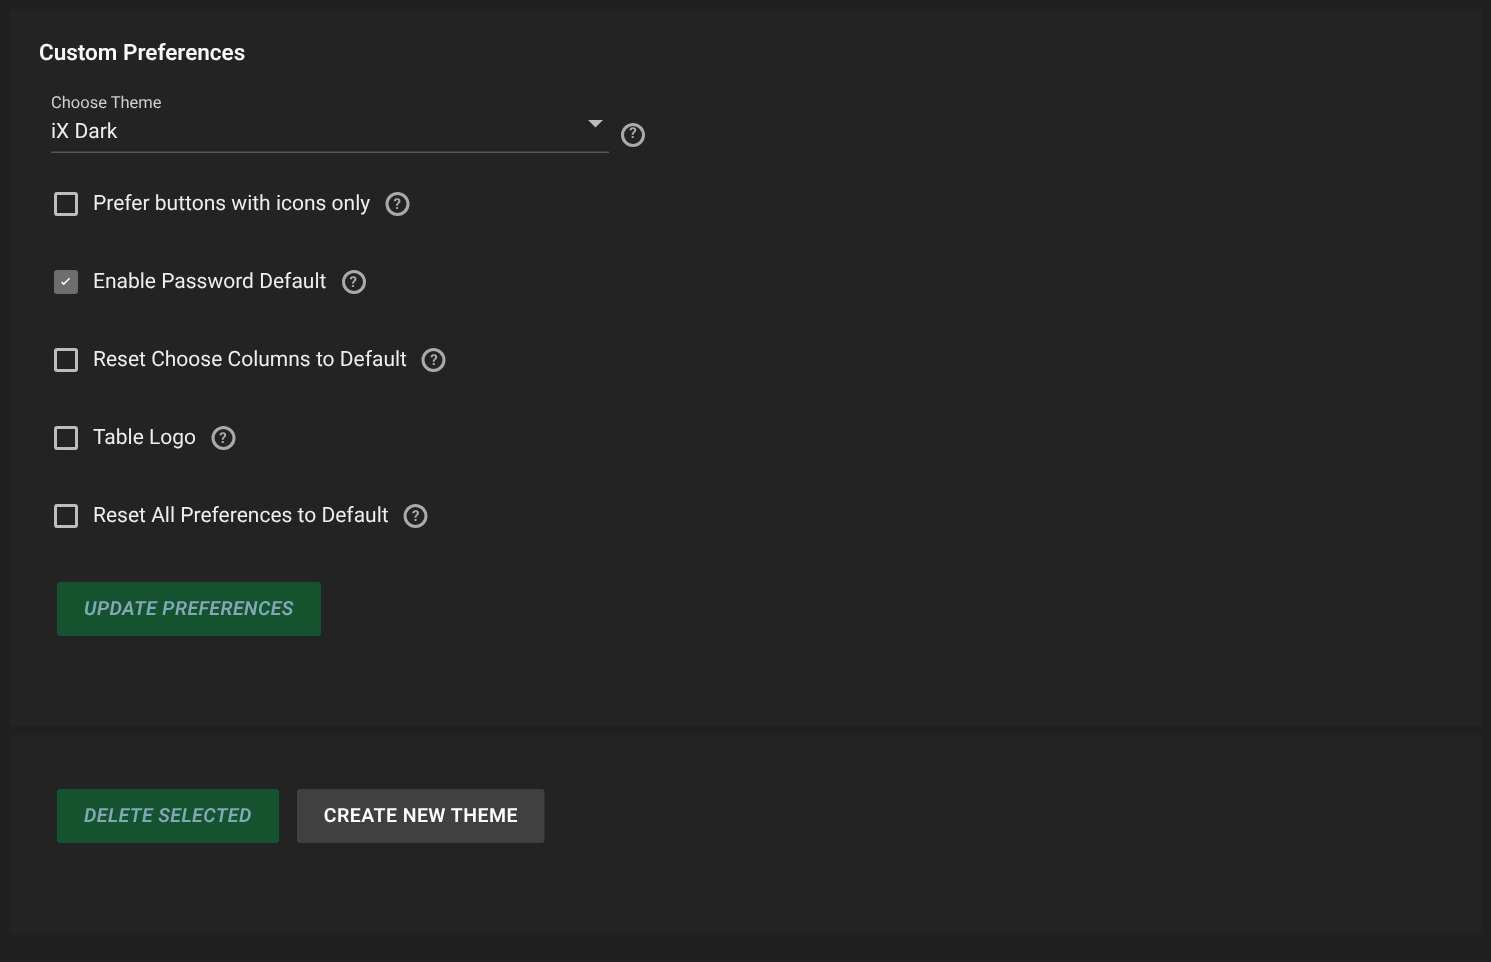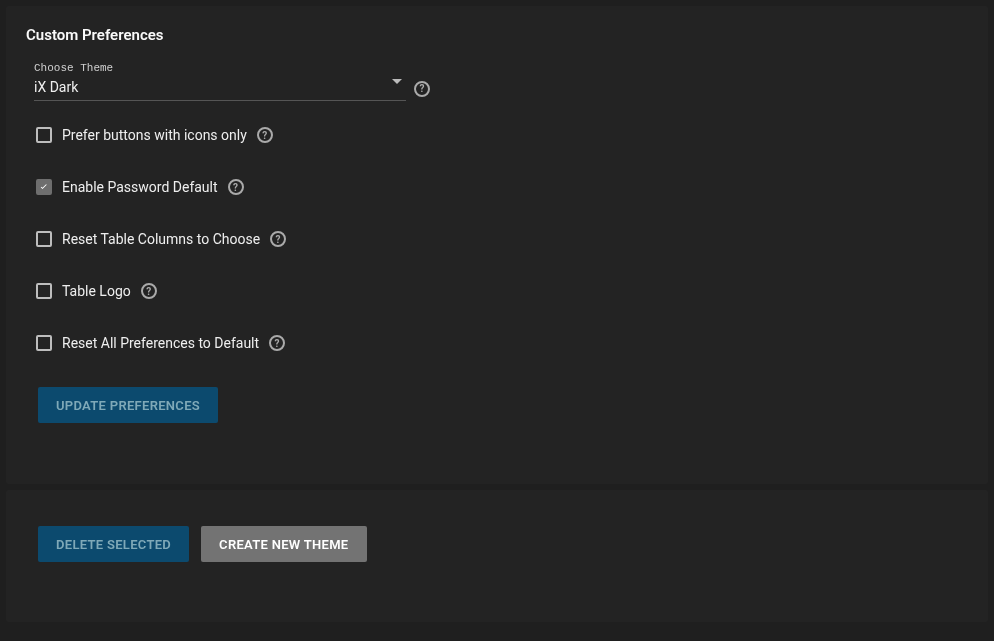--- a/index.html
+++ b/index.html
@@ -29,21 +29,20 @@
     font-size: 15px;
     font-weight: 600;
     color: #fafafa;
     margin-bottom: 18px;
   }
   .field-block { margin-bottom: 26px; padding-left: 8px; }
   .field-label {
     font-size: 11px;
     color: #cfcfcf;
     margin-bottom: 2px;
-    font-family: Liberation Mono, monospace;
   }
   .select-row {
     display: flex;
     align-items: center;
     gap: 8px;
   }
   .select-box {
     position: relative;
     width: 372px;
     border-bottom: 1px solid #555;
@@ -114,25 +113,26 @@
     font-size: 13px;
     font-weight: 600;
     letter-spacing: 0.3px;
     border: none;
     cursor: pointer;
     text-transform: uppercase;
     border-radius: 2px;
     font-family: inherit;
   }
   .btn.muted {
-    background: #0c4a6e;
+    background: #14532d;
     color: #7fa9b8;
+    font-style: italic;
   }
   .btn.accent {
-    background: #737373;
+    background: #404040;
     color: #fff;
   }
   .btn-row { display: flex; gap: 12px; margin-top: 16px; padding-left: 12px; }
   .update-row { margin-top: 6px; padding-left: 12px; }
 </style>
 </head>
 <body>
 
 <div class="panel top">
   <h2 class="section-title">Custom Preferences</h2>
@@ -165,21 +165,21 @@
           </svg>
       </span>
       <span class="cb-label">Enable Password Default</span>
       <span class="help-icon">?</span>
     </div>
 
     <div class="cb-row">
       <span class="cb">
         
       </span>
-      <span class="cb-label">Reset Table Columns to Choose</span>
+      <span class="cb-label">Reset Choose Columns to Default</span>
       <span class="help-icon">?</span>
     </div>
 
     <div class="cb-row">
       <span class="cb">
         
       </span>
       <span class="cb-label">Table Logo</span>
       <span class="help-icon">?</span>
     </div>

